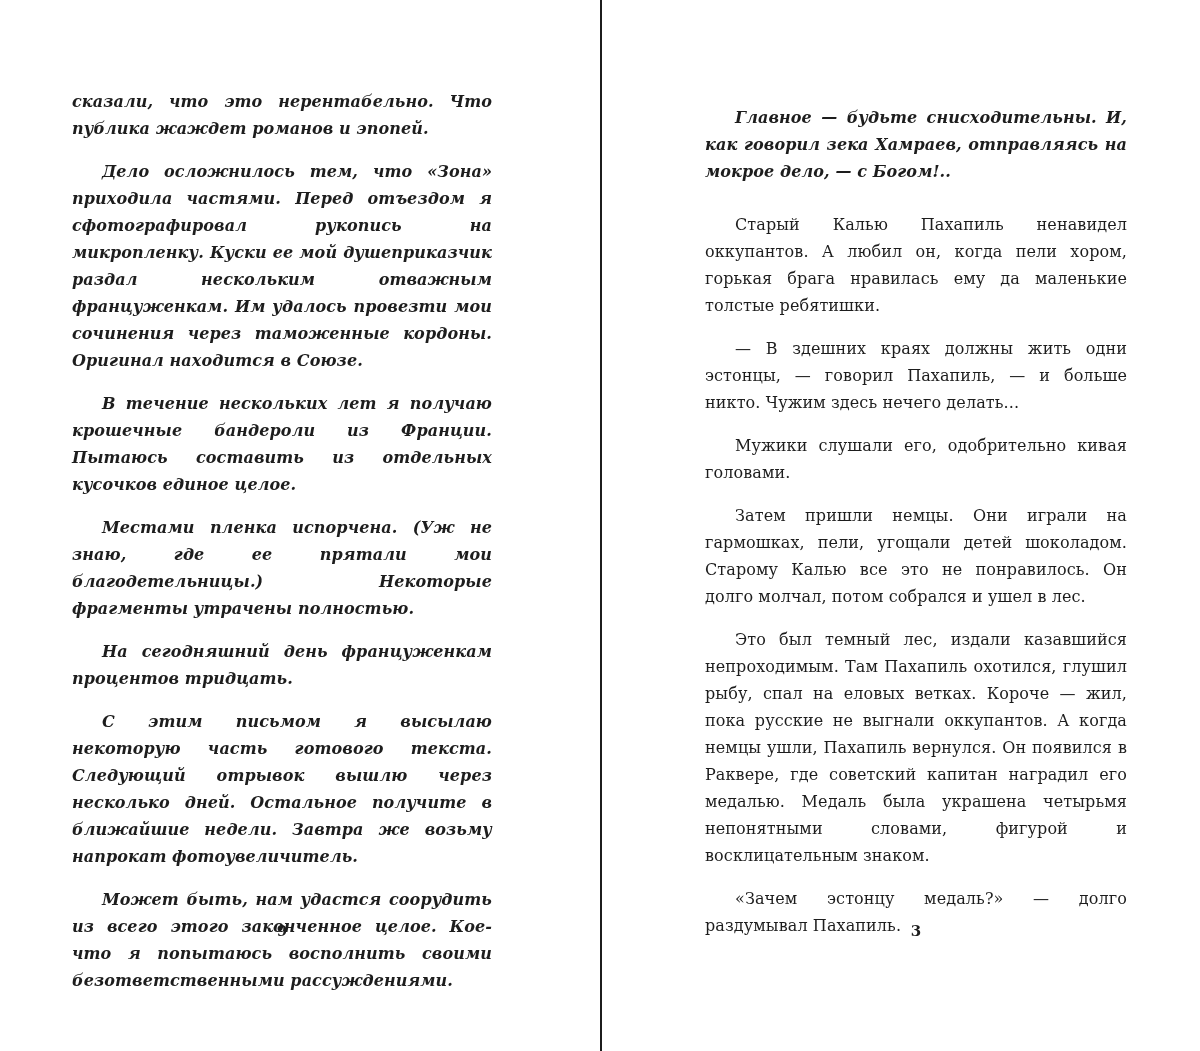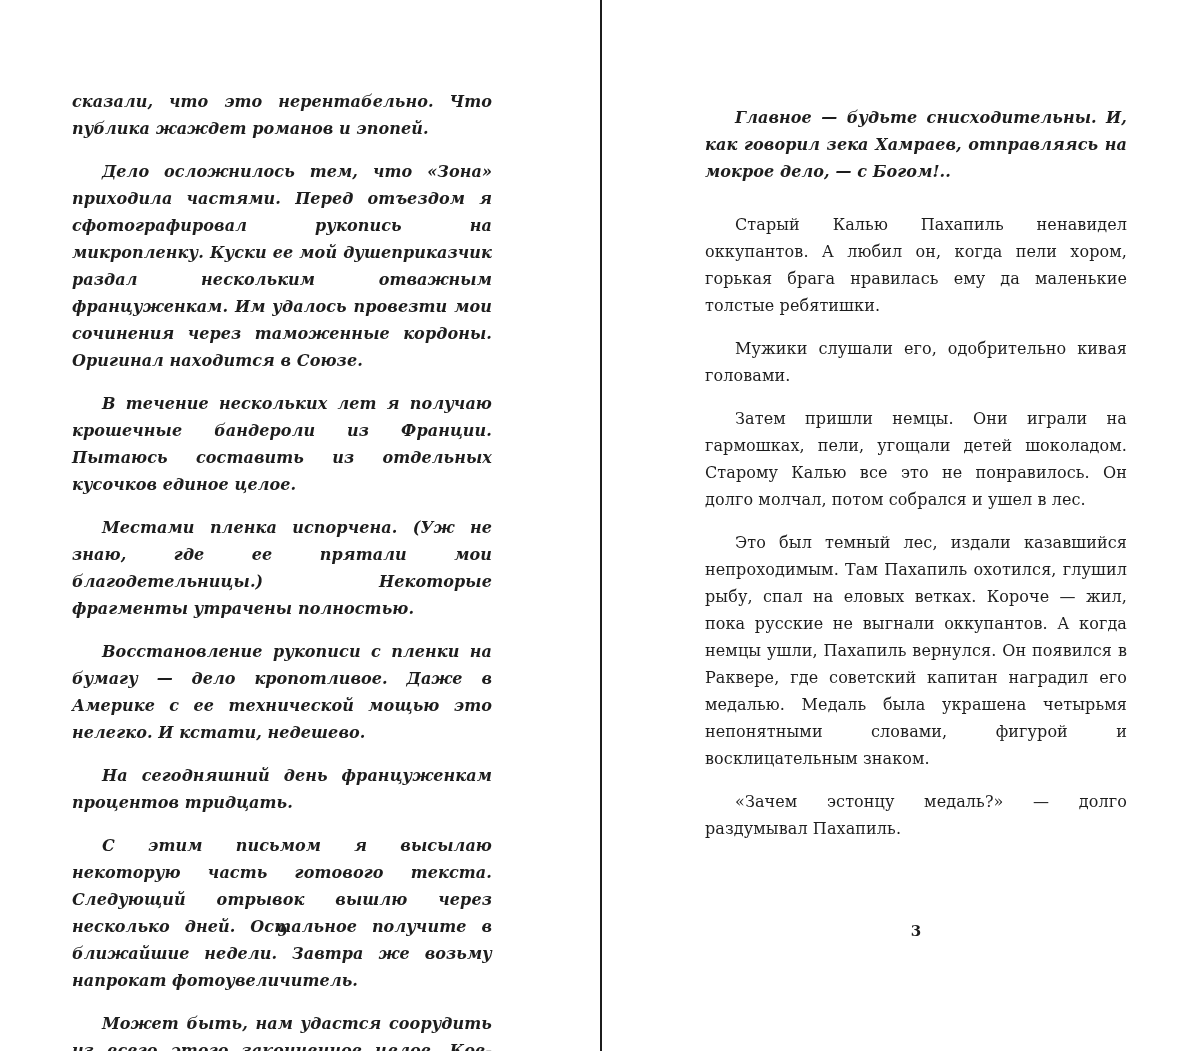--- a/index.html
+++ b/index.html
@@ -60,37 +60,37 @@
 <body>
 
 <div class="spread">
 
   <div class="page page-left">
     <div class="page-text italic-text">
         <p class="para">сказали, что это нерентабельно. Что публика жаждет романов и эпопей.</p>
         <p class="para indent">Дело осложнилось тем, что «Зона» приходила частями. Перед отъездом я сфотографировал рукопись на микропленку. Куски ее мой душеприказчик раздал нескольким отважным француженкам. Им удалось провезти мои сочинения через таможенные кордоны. Оригинал находится в Союзе.</p>
         <p class="para indent">В течение нескольких лет я получаю крошечные бандероли из Франции. Пытаюсь составить из отдельных кусочков единое целое.</p>
         <p class="para indent">Местами пленка испорчена. (Уж не знаю, где ее прятали мои благодетельницы.) Некоторые фрагменты утрачены полностью.</p>
-        <p class="para indent">Восстановление рукописи с пленки на бумагу — дело кропотливое. Даже в Америке с ее технической мощью это нелегко. И кстати, недешево.</p>
         <p class="para indent">На сегодняшний день француженкам процентов тридцать.</p>
         <p class="para indent">С этим письмом я высылаю некоторую часть готового текста. Следующий отрывок вышлю через несколько дней. Остальное получите в ближайшие недели. Завтра же возьму напрокат фотоувеличитель.</p>
         <p class="para indent">Может быть, нам удастся соорудить из всего этого законченное целое. Кое-что я попытаюсь восполнить своими безответственными рассуждениями.</p>
       </div>
     <div class="page-number">9</div>
   </div>
 
   <div class="divider"></div>
 
   <div class="page page-right">
     <div class="page-text">
       <div class="italic-text intro-block">
           <p class="para indent">Главное — будьте снисходительны. И, как говорил зека Хамраев, отправляясь на мокрое дело, — с Богом!..</p>
         </div>
       <div>
           <p class="para indent">Старый Калью Пахапиль ненавидел оккупантов. А любил он, когда пели хором, горькая брага нравилась ему да маленькие толстые ребятишки.</p>
+          <p class="para indent">— В здешних краях должны жить одни эстонцы, — говорил Пахапиль, — и больше никто. Чужим здесь нечего делать...</p>
           <p class="para indent">Мужики слушали его, одобрительно кивая головами.</p>
           <p class="para indent">Затем пришли немцы. Они играли на гармошках, пели, угощали детей шоколадом. Старому Калью все это не понравилось. Он долго молчал, потом собрался и ушел в лес.</p>
           <p class="para indent">Это был темный лес, издали казавшийся непроходимым. Там Пахапиль охотился, глушил рыбу, спал на еловых ветках. Короче — жил, пока русские не выгнали оккупантов. А когда немцы ушли, Пахапиль вернулся. Он появился в Раквере, где советский капитан наградил его медалью. Медаль была украшена четырьмя непонятными словами, фигурой и восклицательным знаком.</p>
           <p class="para indent">«Зачем эстонцу медаль?» — долго раздумывал Пахапиль.</p>
         </div>
     </div>
     <div class="page-number">3</div>
   </div>
 
 </div>

